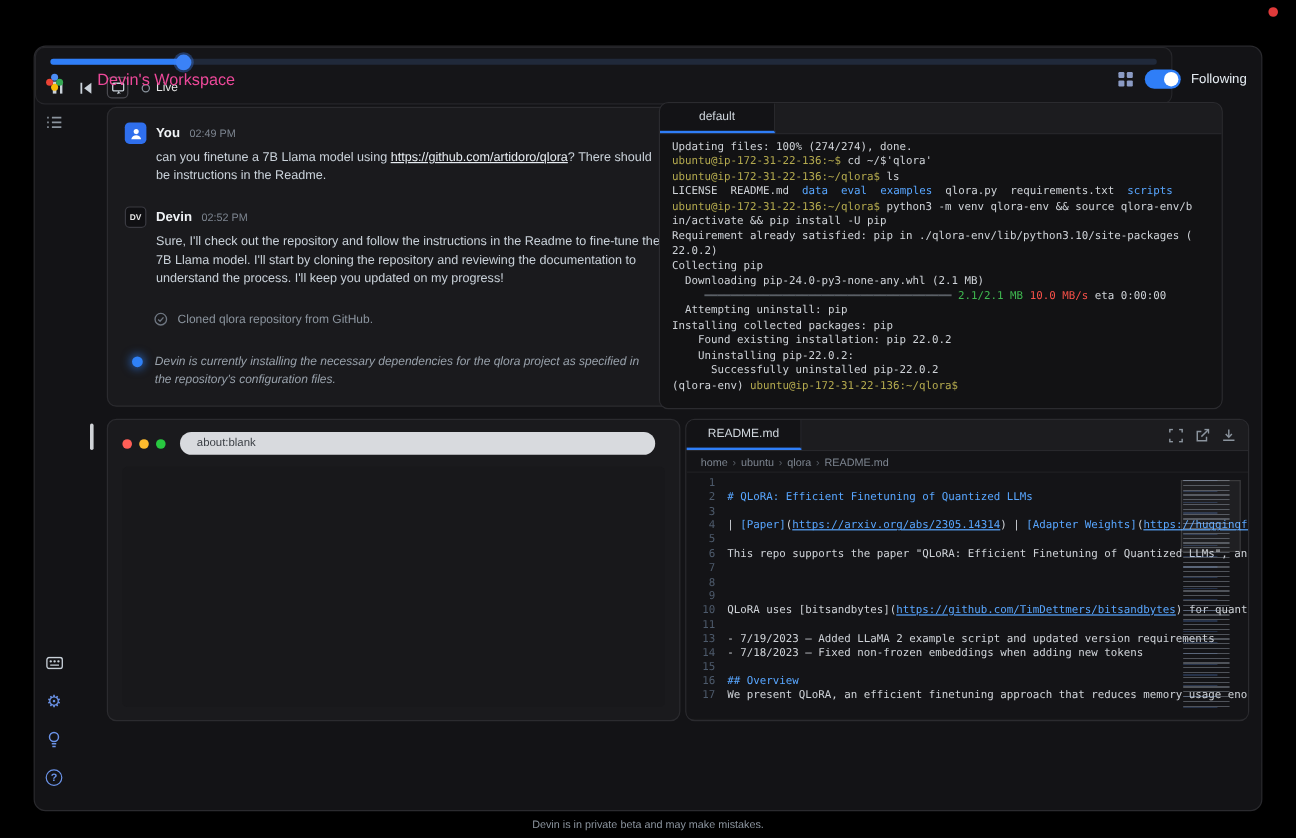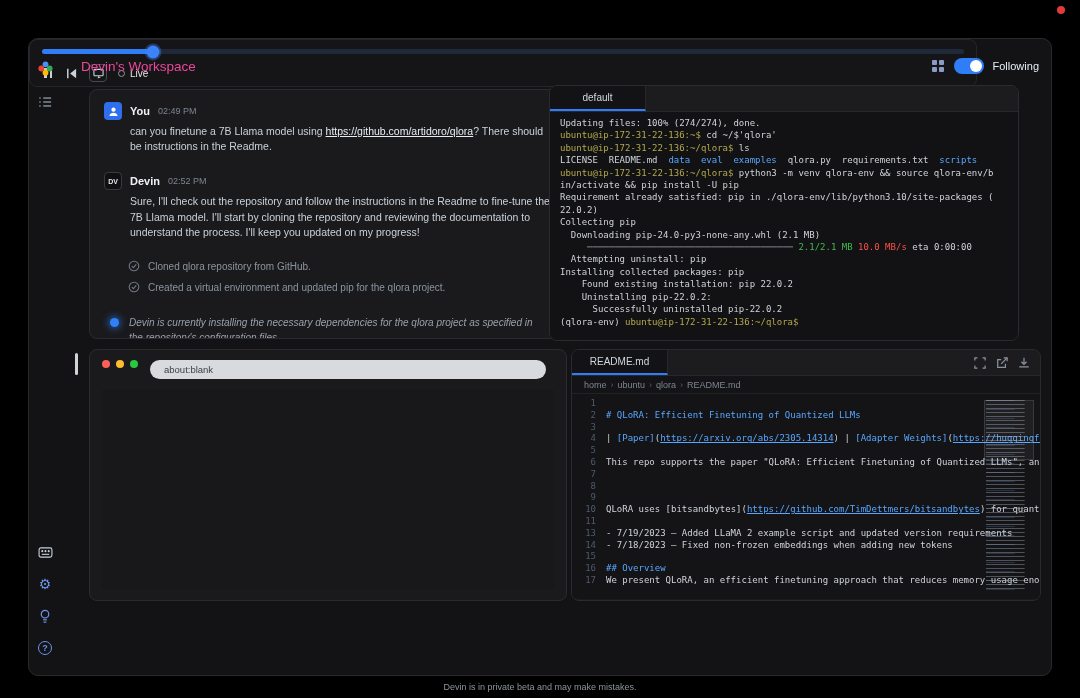--- a/index.html
+++ b/index.html
@@ -58,21 +58,21 @@
   .step { display:flex; align-items:center; gap:8px; margin-bottom:9px; }
   .step-text { font-size:10px; color:#8b949e; }
   .status-row { display:flex; align-items:flex-start; gap:10px; margin:22px 0 0 6px; }
   .status-dot { width:9px; height:9px; border-radius:50%; background:#2f81f7;
     box-shadow:0 0 7px 2px rgba(47,129,247,.55); margin-top:3px; flex:0 0 9px; }
   .status-text { font-size:10px; font-style:italic; color:#98a1ab;
     line-height:1.5; max-width:420px; }
 
   
   .browser { left:60px; top:310px; width:478px; height:252px; padding:10px 12px; }
-  .browser-top { display:flex; align-items:flex-start; gap:6px; }
+  .browser-top { display:flex; align-items:center; gap:6px; }
   .tl-dot { width:8px; height:8px; border-radius:50%; }
   .tl-red{background:#ff5f57;} .tl-yellow{background:#febc2e;} .tl-green{background:#28c840;}
   .url-pill { margin-left:6px; width:396px; height:19px; border-radius:10px;
     background:#d8dade; color:#3b3f45; font-size:9.5px; display:flex;
     align-items:center; padding-left:14px; cursor:text; }
   .browser-page { margin-top:10px; height:200px; background:#18181b; border-radius:4px; }
   .scroll-indicator { position:absolute; left:46px; top:314px; width:3px; height:22px;
     background:#d0d3d7; border-radius:2px; }
 
   
@@ -238,27 +238,20 @@
     </div>
 
     <div class="steps">
       <div class="step">
         <svg width="12" height="12" viewBox="0 0 14 14" stroke="#6e7681" stroke-width="1.3" fill="none">
           <circle cx="7" cy="7" r="5.6"></circle>
             <polyline points="4.4,7.2 6.3,9 9.6,5.2"></polyline>
         </svg>
         <span class="step-text">Cloned qlora repository from GitHub.</span>
       </div>
-      <div class="step">
-        <svg width="12" height="12" viewBox="0 0 14 14" stroke="#6e7681" stroke-width="1.3" fill="none">
-          <circle cx="7" cy="7" r="5.6"></circle>
-            <polyline points="4.4,7.2 6.3,9 9.6,5.2"></polyline>
-        </svg>
-        <span class="step-text">Created a virtual environment and updated pip for the qlora project.</span>
-      </div>
     </div>
 
     <div class="status-row">
       <div class="status-dot"></div>
       <div class="status-text">Devin is currently installing the necessary dependencies for the qlora project as specified in the repository's configuration files.</div>
     </div>
   </div>
 
   <div class="scroll-indicator"></div>
   <div class="panel browser">

